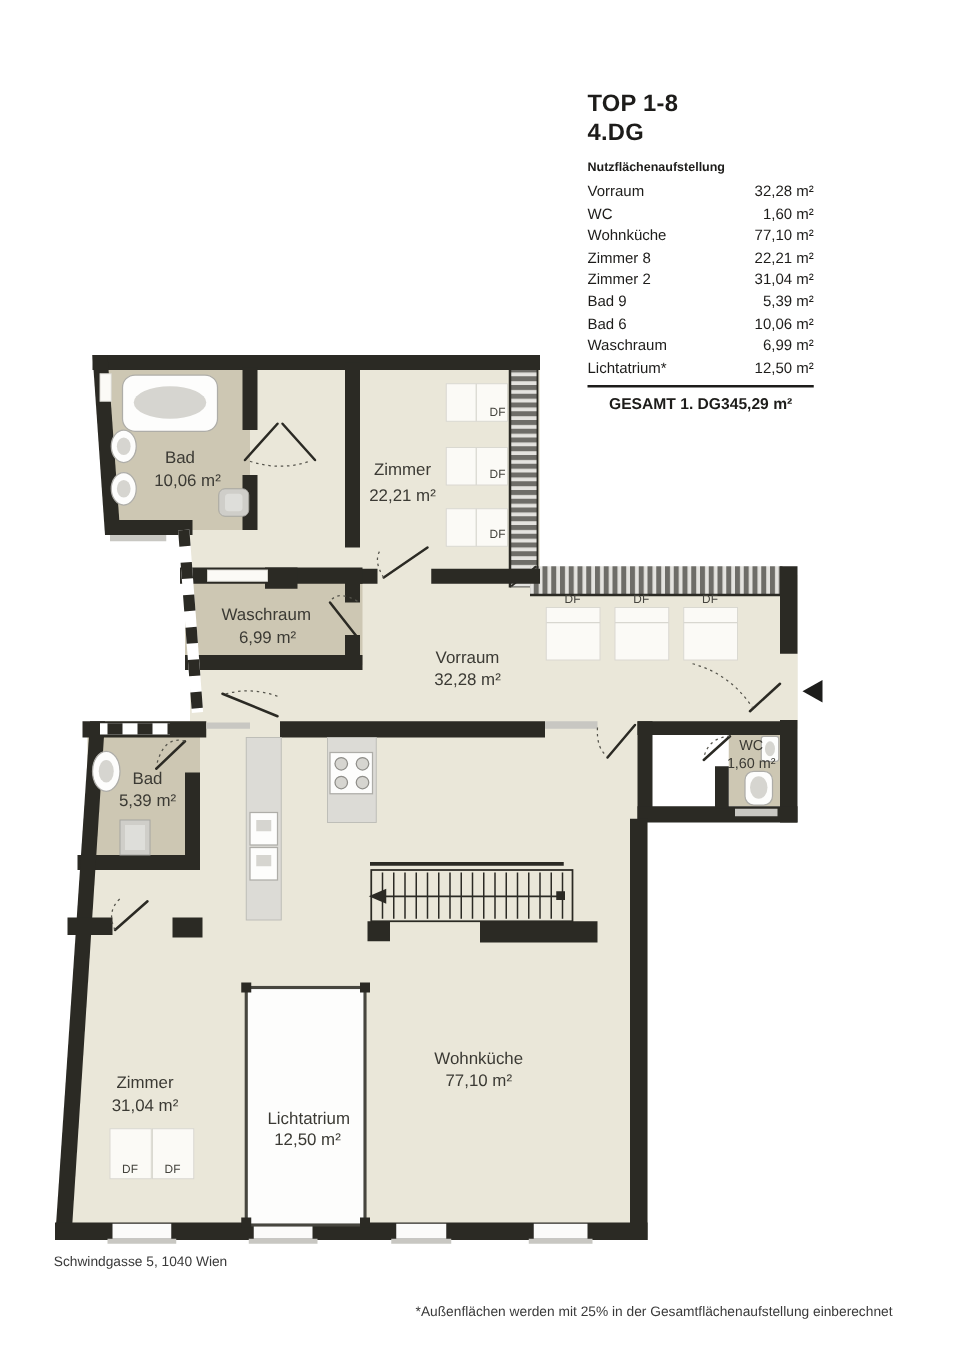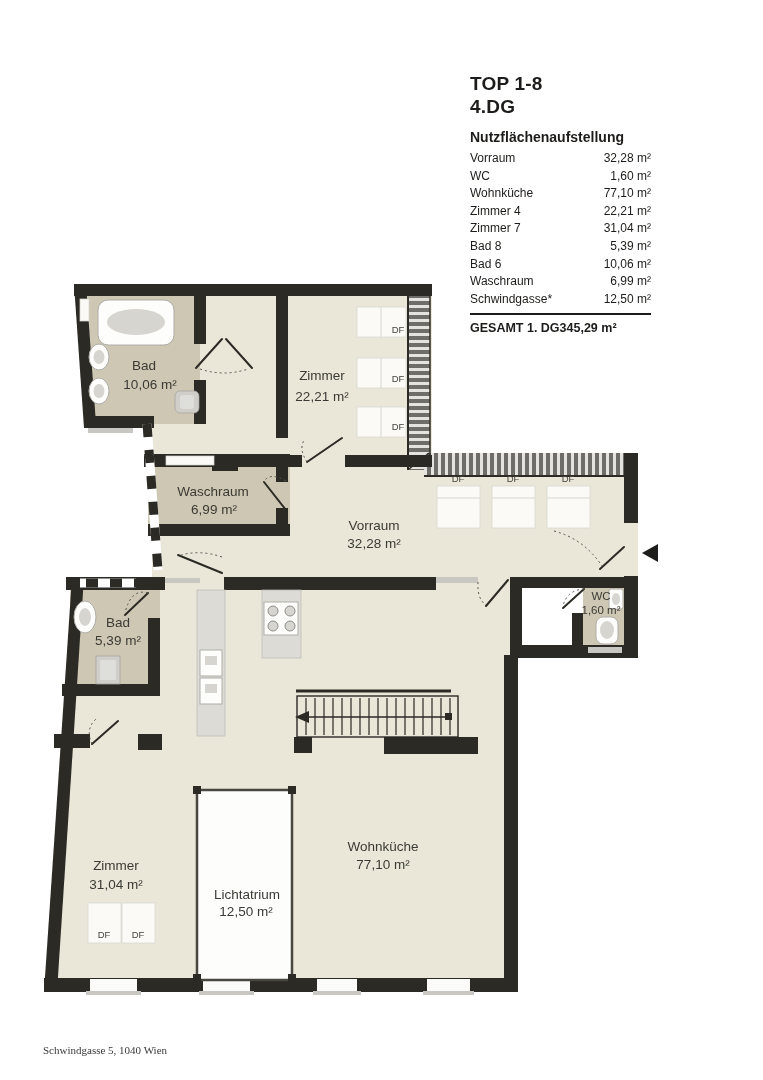--- a/index.html
+++ b/index.html
@@ -1,22 +1,22 @@
 <!DOCTYPE html>
 <html><head>
 <meta charset="utf-8">
 <style>
   html,body{margin:0;padding:0;background:#ffffff;font-family:"Liberation Sans",sans-serif;}
   .page{position:relative;width:741px;height:1080px;background:#ffffff;overflow:hidden;}
   .titleblock{position:absolute;left:470px;top:72px;font-size:19px;font-weight:bold;line-height:23px;color:#1d1c1a;letter-spacing:.2px;}
   .areatable{position:absolute;left:470px;top:129px;width:181px;color:#1d1c1a;}
-  .areatable .hdr{font-weight:bold;font-size:14px;margin-bottom:5px;}
+  .areatable .hdr{font-weight:bold;font-size:10px;margin-bottom:5px;}
   .arow{display:flex;justify-content:space-between;font-size:12px;line-height:17.6px;}
-  .atotal{display:flex;justify-content:flex-start;font-weight:bold;font-size:12.5px;border-top:2px solid #1d1c1a;margin-top:5px;padding-top:6px;}
-  .addr{position:absolute;left:43px;top:1044px;font-size:11px;color:#3a3a3a;font-family:Liberation Serif, serif;}
+  .atotal{display:flex;justify-content:center;font-weight:bold;font-size:12.5px;border-top:2px solid #1d1c1a;margin-top:5px;padding-top:6px;}
+  .addr{position:absolute;left:43px;top:1004px;font-size:11px;color:#3a3a3a;}
   .note{position:absolute;right:27px;top:1044px;font-size:11px;color:#3a3a3a;}
   svg{position:absolute;left:0;top:0;}
   .fl{fill:#eae7d9;}
   .fd{fill:#cdc7b3;}
   .w{fill:#2b2a24;}
   .wh{fill:#fdfdfc;stroke:#aeada8;stroke-width:1;}
   .win{fill:#fbfaf6;stroke:#d8d7d0;stroke-width:.75;}
   .gy{fill:#cfcec9;stroke:#a5a49f;stroke-width:.75;}
   .gy2{fill:#dcdbd6;stroke:#bcbbb6;stroke-width:.75;}
   .inr{fill:#d6d5d0;}
@@ -46,41 +46,41 @@
       </div>
     <div class="arow">
         <span>WC</span>
         <span>1,60 m²</span>
       </div>
     <div class="arow">
         <span>Wohnküche</span>
         <span>77,10 m²</span>
       </div>
     <div class="arow">
-        <span>Zimmer 4</span>
+        <span>Zimmer 8</span>
         <span>22,21 m²</span>
       </div>
     <div class="arow">
-        <span>Zimmer 7</span>
+        <span>Zimmer 2</span>
         <span>31,04 m²</span>
       </div>
     <div class="arow">
-        <span>Bad 8</span>
+        <span>Bad 9</span>
         <span>5,39 m²</span>
       </div>
     <div class="arow">
         <span>Bad 6</span>
         <span>10,06 m²</span>
       </div>
     <div class="arow">
         <span>Waschraum</span>
         <span>6,99 m²</span>
       </div>
     <div class="arow">
-        <span>Schwindgasse*</span>
+        <span>Lichtatrium*</span>
         <span>12,50 m²</span>
       </div>
     <div class="atotal">
         <span>GESAMT 1. DG</span>
         <span>345,29 m²</span>
       </div>
   </div>
 
   <svg width="763" height="1080" viewBox="0 0 763 1080">
     <defs>
@@ -305,13 +305,14 @@
       <text class="df" x="398" y="430">DF</text>
       <text class="df" x="458" y="482">DF</text>
       <text class="df" x="513" y="482">DF</text>
       <text class="df" x="568" y="482">DF</text>
       <text class="df" x="104" y="938">DF</text>
       <text class="df" x="138" y="938">DF</text>
     </g>
   </svg>
 
   <div class="addr">Schwindgasse 5, 1040 Wien</div>
+  <div class="note">*Außenflächen werden mit 25% in der Gesamtflächenaufstellung einberechnet</div>
 </div>
 
 </body></html>

